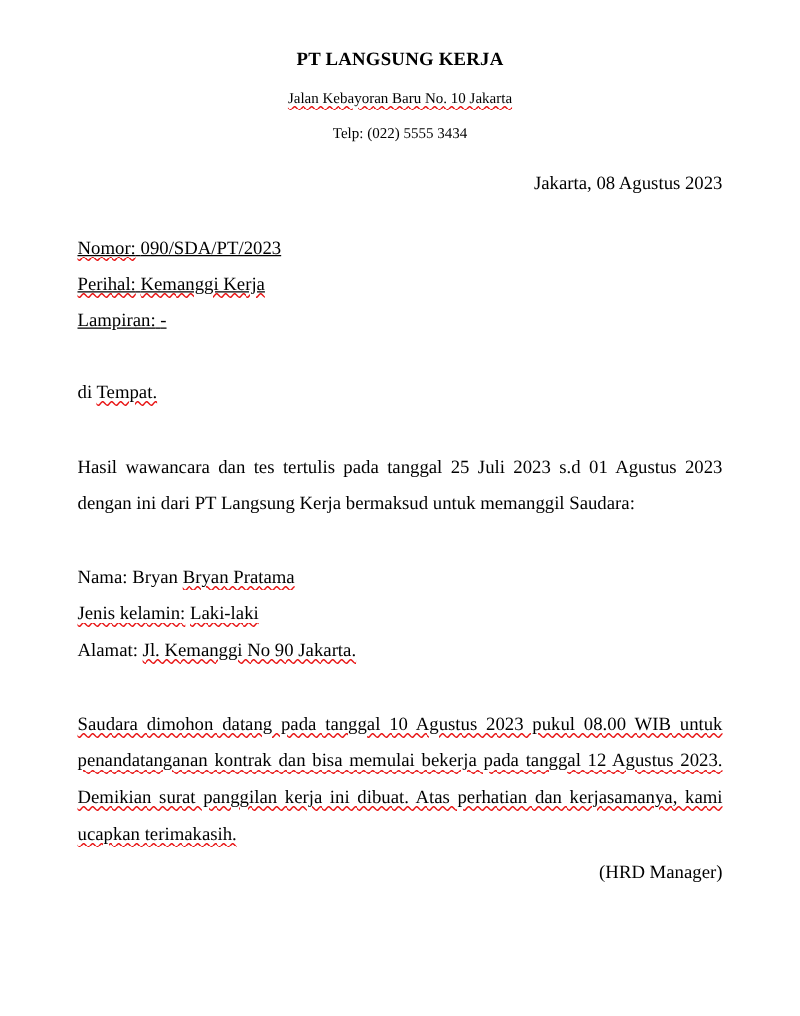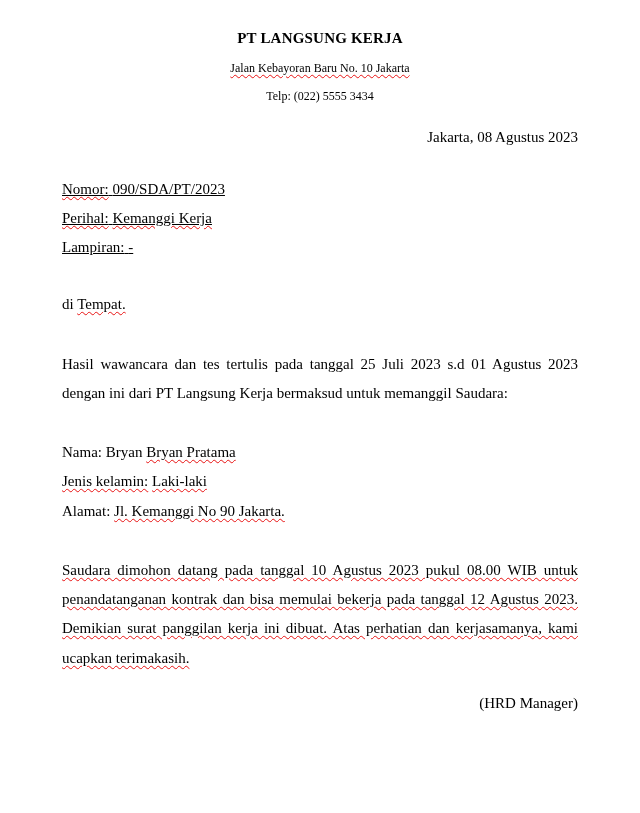--- a/index.html
+++ b/index.html
@@ -12,21 +12,21 @@
     height: 813px;
     font-family: "Liberation Serif", serif;
     color: #000000;
     position: relative;
     overflow: hidden;
   }
   .page {
     width: 640px;
     height: 776px;
     box-sizing: border-box;
-    padding: 20px 62px 0 62px;
+    padding: 30px 62px 0 62px;
     position: relative;
   }
   .letterhead {
     text-align: center;
   }
   .company-name {
     font-weight: bold;
     font-size: 15px;
     letter-spacing: 0.2px;
     margin: 8px 0 0 0;
@@ -74,21 +74,21 @@
   }
   .closing-para {
     font-size: 15px;
     line-height: 1.95;
     text-align: justify;
     margin-top: 30px;
   }
   .signature {
     text-align: right;
     font-size: 15px;
-    margin-top: 20px;
+    margin-top: 5px;
     line-height: 1.4;
   }
   
   .sp {
     text-decoration: underline;
     text-decoration-style: wavy;
     text-decoration-color: #e81313;
     text-decoration-thickness: 1px;
     text-underline-offset: 2px;
   }

